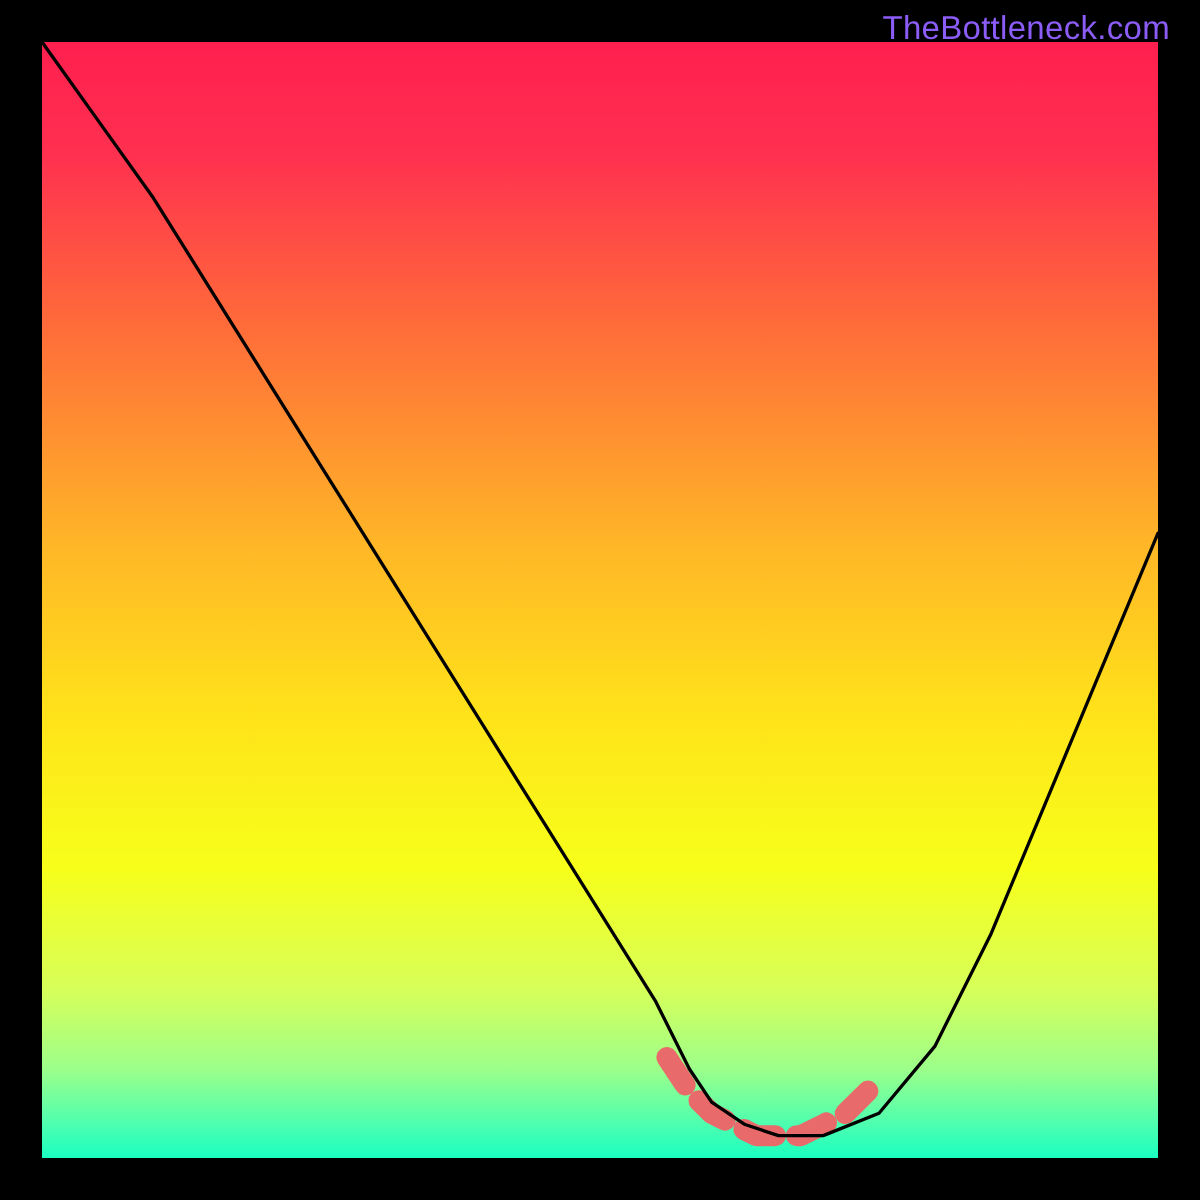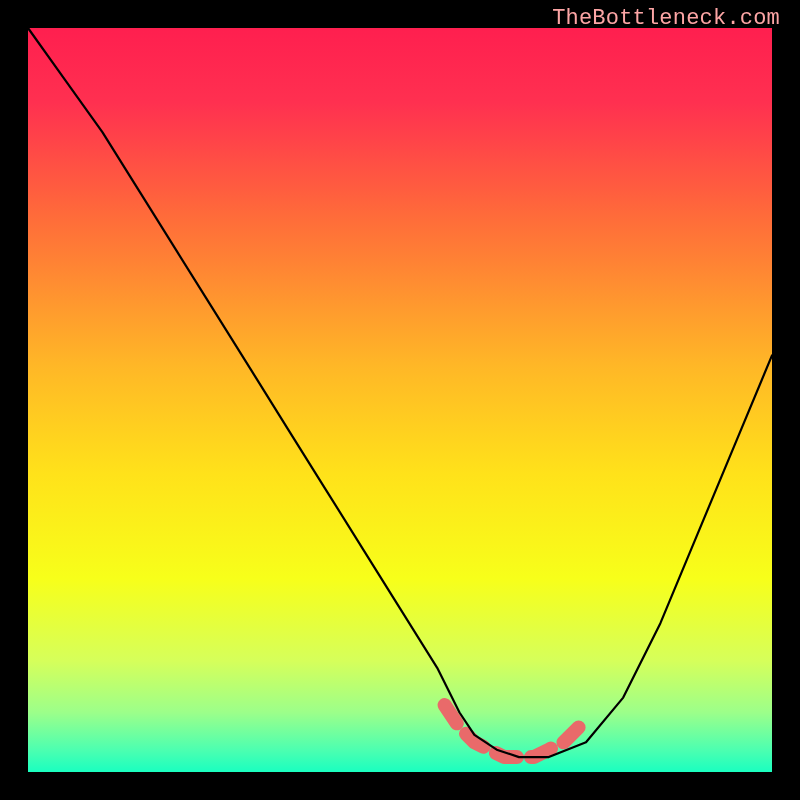--- a/index.html
+++ b/index.html
@@ -31,25 +31,24 @@
     left: 0;
     top: 0;
     width: 100%;
     height: 100%;
     overflow: visible;
   }
   .watermark {
     position: absolute;
     top: 6px;
     right: 20px;
-    color: #fca5a5;
+    color: #8b5cf6;
     font-size: 22px;
     font-weight: 500;
     letter-spacing: 0.2px;
-    font-family: Liberation Mono, monospace;
   }
 </style>
 </head>
 <body>
 
 <div class="plot-area">
   <svg class="gradient-bg" viewBox="0 0 744 744" preserveAspectRatio="none">
     <defs>
       <linearGradient id="bg-grad" x1="0" y1="0" x2="0" y2="1">
           <stop offset="0%" stop-color="#ff1f4f"></stop>

